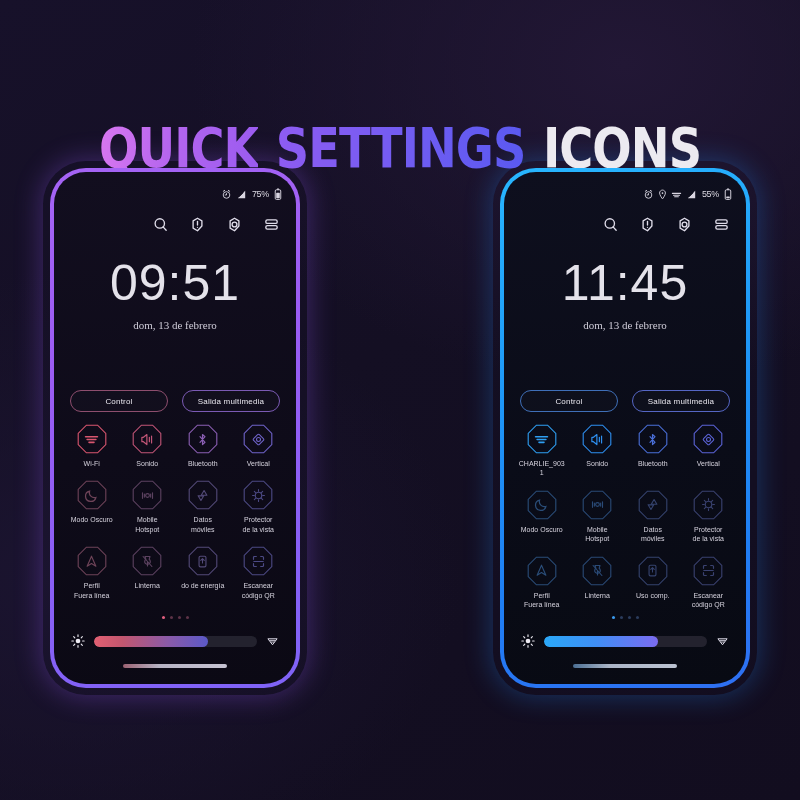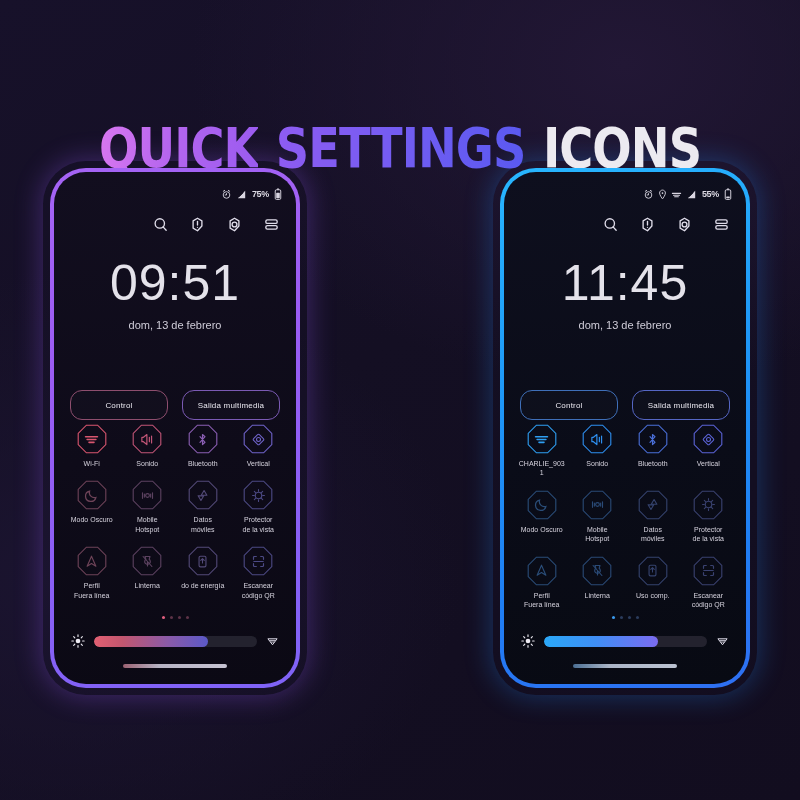--- a/index.html
+++ b/index.html
@@ -59,51 +59,51 @@
   }
   #phone-2 .screen { background:linear-gradient(175deg,#0e0f1e 0%, #0a0c18 55%, #080a13 100%); }
 
   
   .statusbar {
     position:absolute; top:16px; right:14px;
     display:flex; align-items:center; gap:4px;
   }
   .statusbar svg { display:block; }
   .batt-pct {
-    font-size:9px; color:#dcd9e3; font-weight:bold;
+    font-size:9px; color:#dcd9e3; font-weight:normal;
     letter-spacing:-0.3px; margin:0 1px 0 1px;
   }
 
   
   .toolbar {
     position:absolute; top:44px; right:16px;
     display:flex; align-items:center; gap:20px;
   }
   .toolbar .tb { width:17px; height:17px; display:block; }
 
   
   .clock {
     position:absolute; top:86px; left:0; width:100%; text-align:center;
   }
   .clock .time {
     font-family:Liberation Sans, sans-serif;
     font-size:50px; font-weight:300; color:#e4e2ea;
     letter-spacing:1px; line-height:1;
   }
   .clock .date {
-    margin-top:11px; font-size:11px; color:#cfccd8; font-weight:400;
+    margin-top:11px; font-size:11px; color:#cfccd8; font-weight:400;font-family:Liberation Serif, serif;
   }
 
   
   .pills {
     position:absolute; top:218px; left:0; width:100%;
     display:flex; justify-content:center; gap:14px;
   }
   .pill {
-    width:98px; height:30px; border-radius:12px;
+    width:98px; height:22px; border-radius:12px;
     display:flex; align-items:center; justify-content:center;
     font-size:8px; color:#e8e6ee; letter-spacing:0.2px;
     background:rgba(255,255,255,0.015);
   }
   #phone-1 .pill-1 { border:1px solid #8e4e6e; }
   #phone-1 .pill-2 { border:1px solid #7b5ab4; }
   #phone-2 .pill-1 { border:1px solid #3f6fb8; }
   #phone-2 .pill-2 { border:1px solid #5566c4; }
 
   

